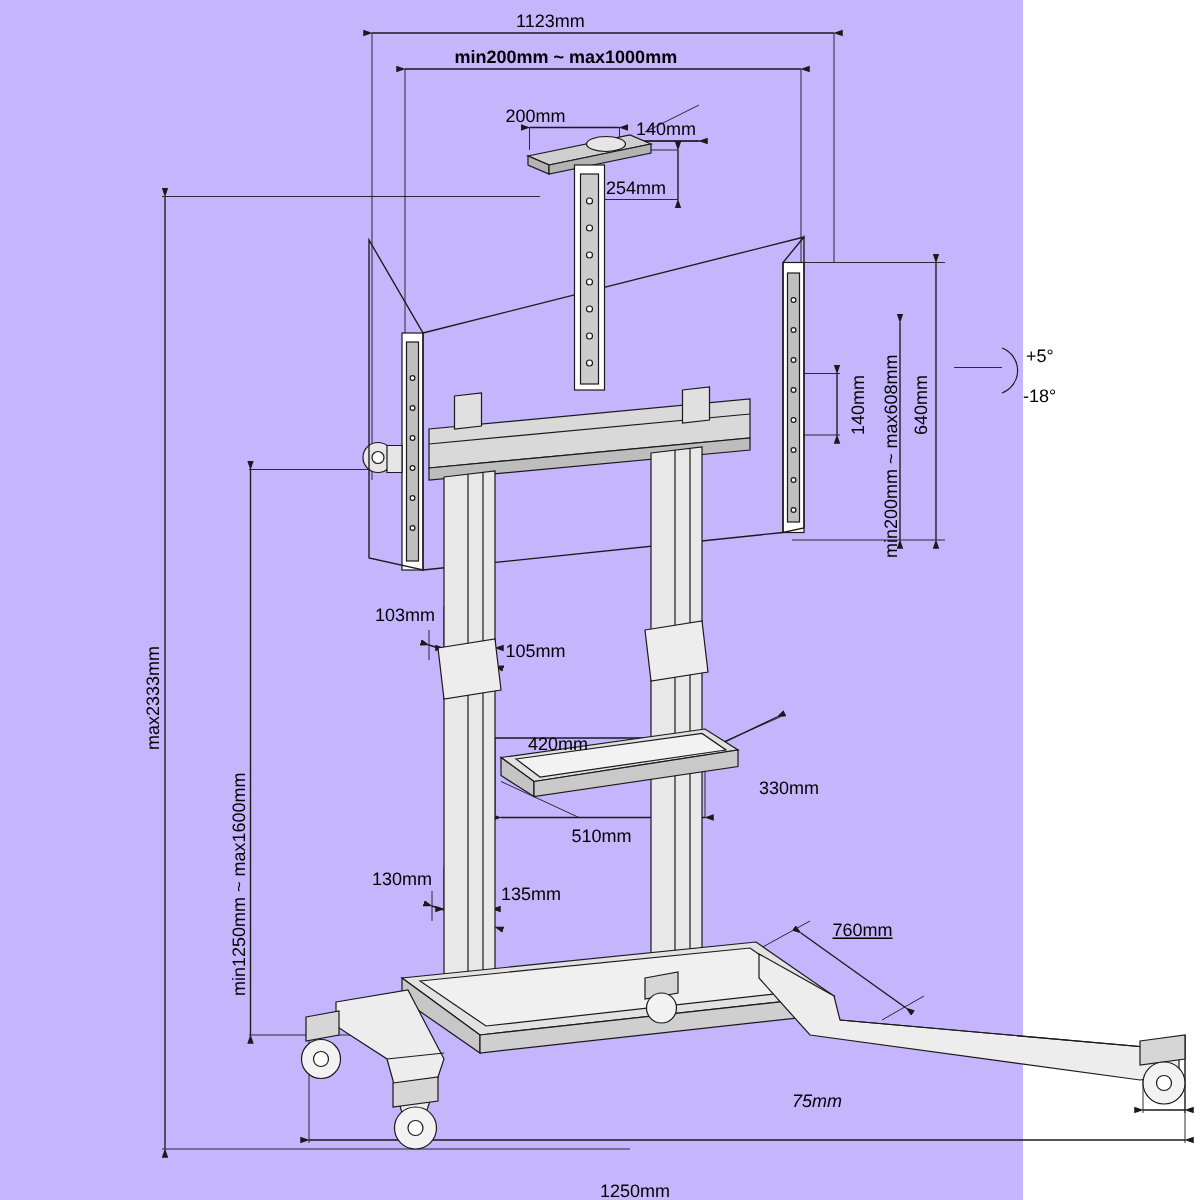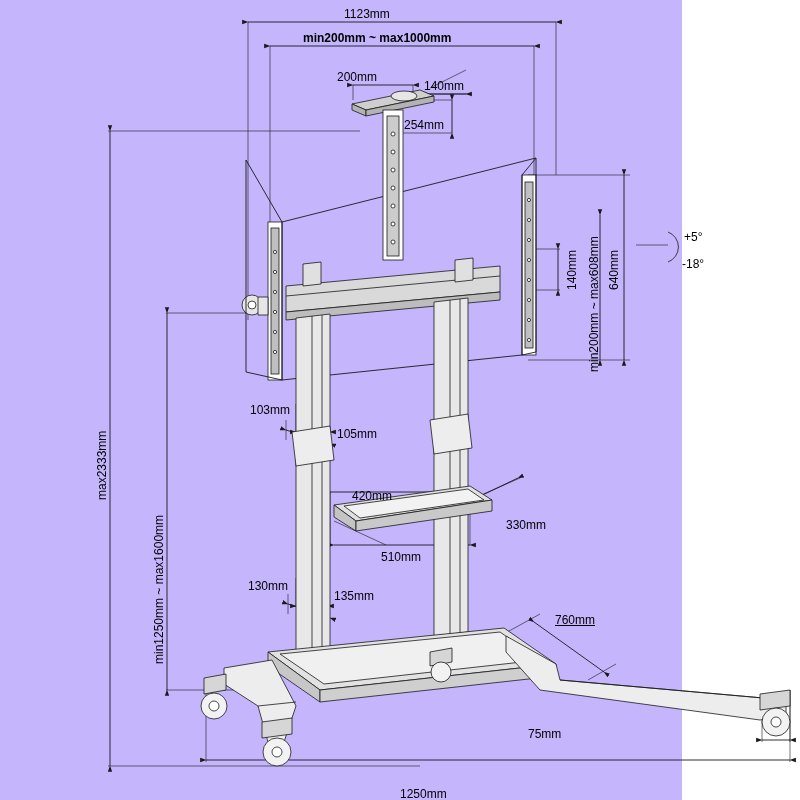--- a/index.html
+++ b/index.html
@@ -282,16 +282,16 @@
   <div class="dim-label vert" style="left:153px; top:664px;">min1250mm ~ max1600mm</div>
 
   <div class="dim-label" style="left:250px; top:404px;">103mm</div>
   <div class="dim-label" style="left:337px; top:428px;">105mm</div>
   <div class="dim-label" style="left:352px; top:490px;">420mm</div>
   <div class="dim-label" style="left:506px; top:481px;margin-top:38px;">330mm</div>
   <div class="dim-label" style="left:381px; top:551px;">510mm</div>
   <div class="dim-label" style="left:248px; top:580px;text-align:center;">130mm</div>
   <div class="dim-label" style="left:334px; top:590px;">135mm</div>
   <div class="dim-label" style="left:555px; top:614px;text-decoration:underline;">760mm</div>
-  <div class="dim-label" style="left:528px; top:728px;">75mm</div>
+  <div class="dim-label" style="left:528px; top:728px;font-style:italic;">75mm</div>
   <div class="dim-label" style="left:400px; top:746px;margin-top:42px;">1250mm</div>
 
 </div>
 
 </body></html>

